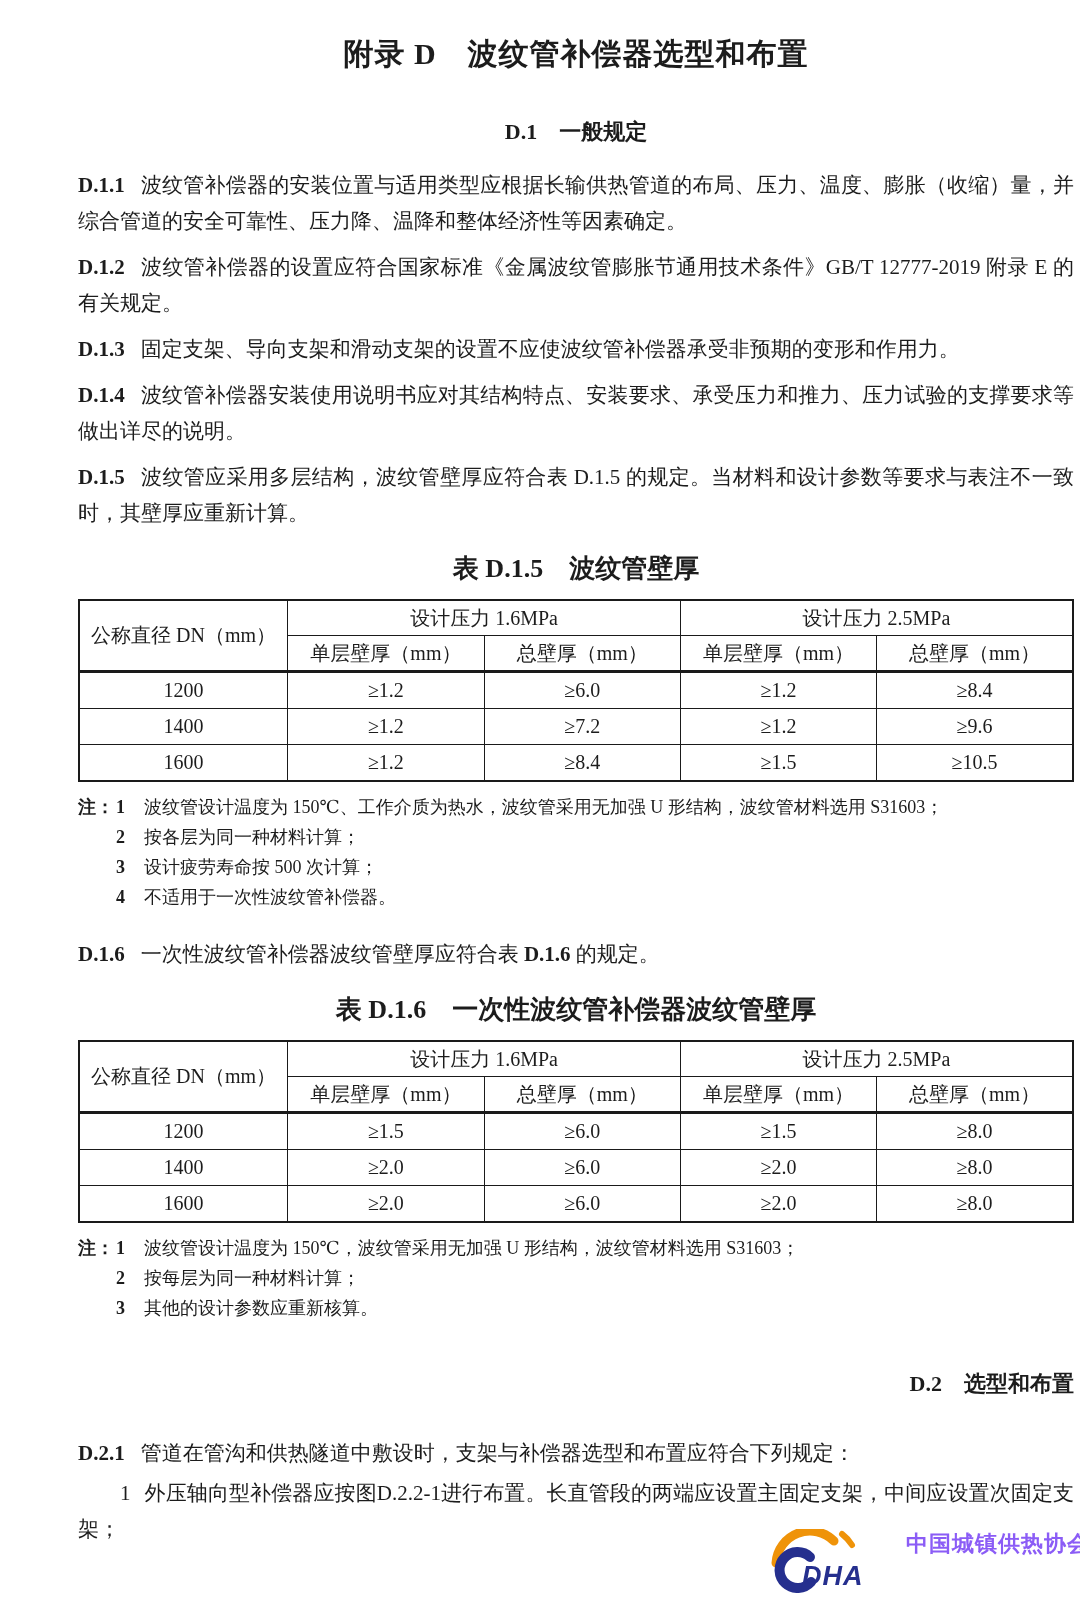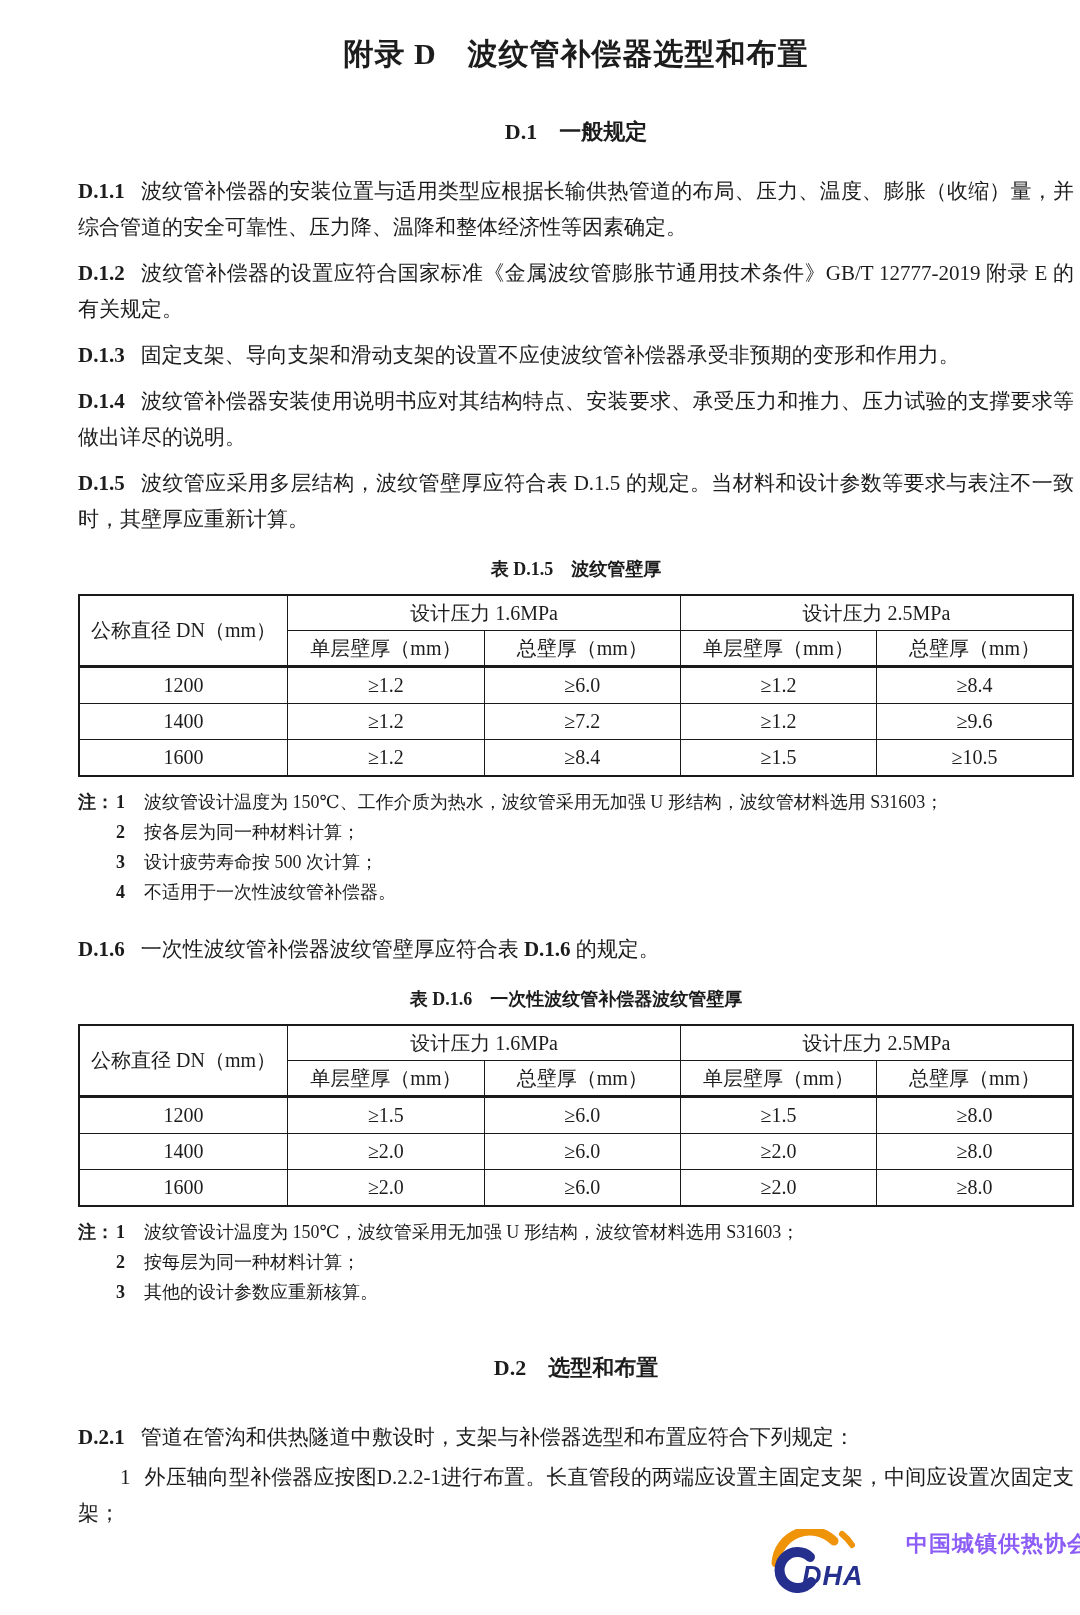--- a/index.html
+++ b/index.html
@@ -21,39 +21,39 @@
     font-weight:bold;
     margin:8px 0 0 0;
     letter-spacing:1px;
   }
   h2.sec-heading {
     text-align:center;
     font-size:22px;
     font-weight:bold;
     margin:42px 0 0 0;
   }
-  h2.sec-heading.d2 { margin-top:46px; }
+  h2.sec-heading.d2 { margin-top:46px;text-align:right; }
 
   p.clause {
     font-size:21px;
     line-height:36px;
     text-align:justify;
     margin:10px 0 0 0;
   }
-  p.clause.first { margin-top:26px; }
+  p.clause.first { margin-top:20px; }
   p.clause.d16 { margin-top:24px; }
   p.clause.d21 { margin-top:36px; }
   p.clause.item { text-indent:2em; margin-top:4px; }
   .clause-label { font-weight:bold; margin-right:16px; }
   .item-num { margin-right:14px; }
   .bold-ref { font-weight:bold; }
 
   .tbl-caption {
     text-align:center;
-    font-size:18px;
+    font-size:26px;
     font-weight:bold;
     margin:20px 0 13px 0;
   }
   table.spec-table {
     width:100%;
     border-collapse:collapse;
     table-layout:fixed;
     border:2px solid #1a1a1a;
   }
   table.spec-table thead { border-bottom:3px solid #1a1a1a; }

